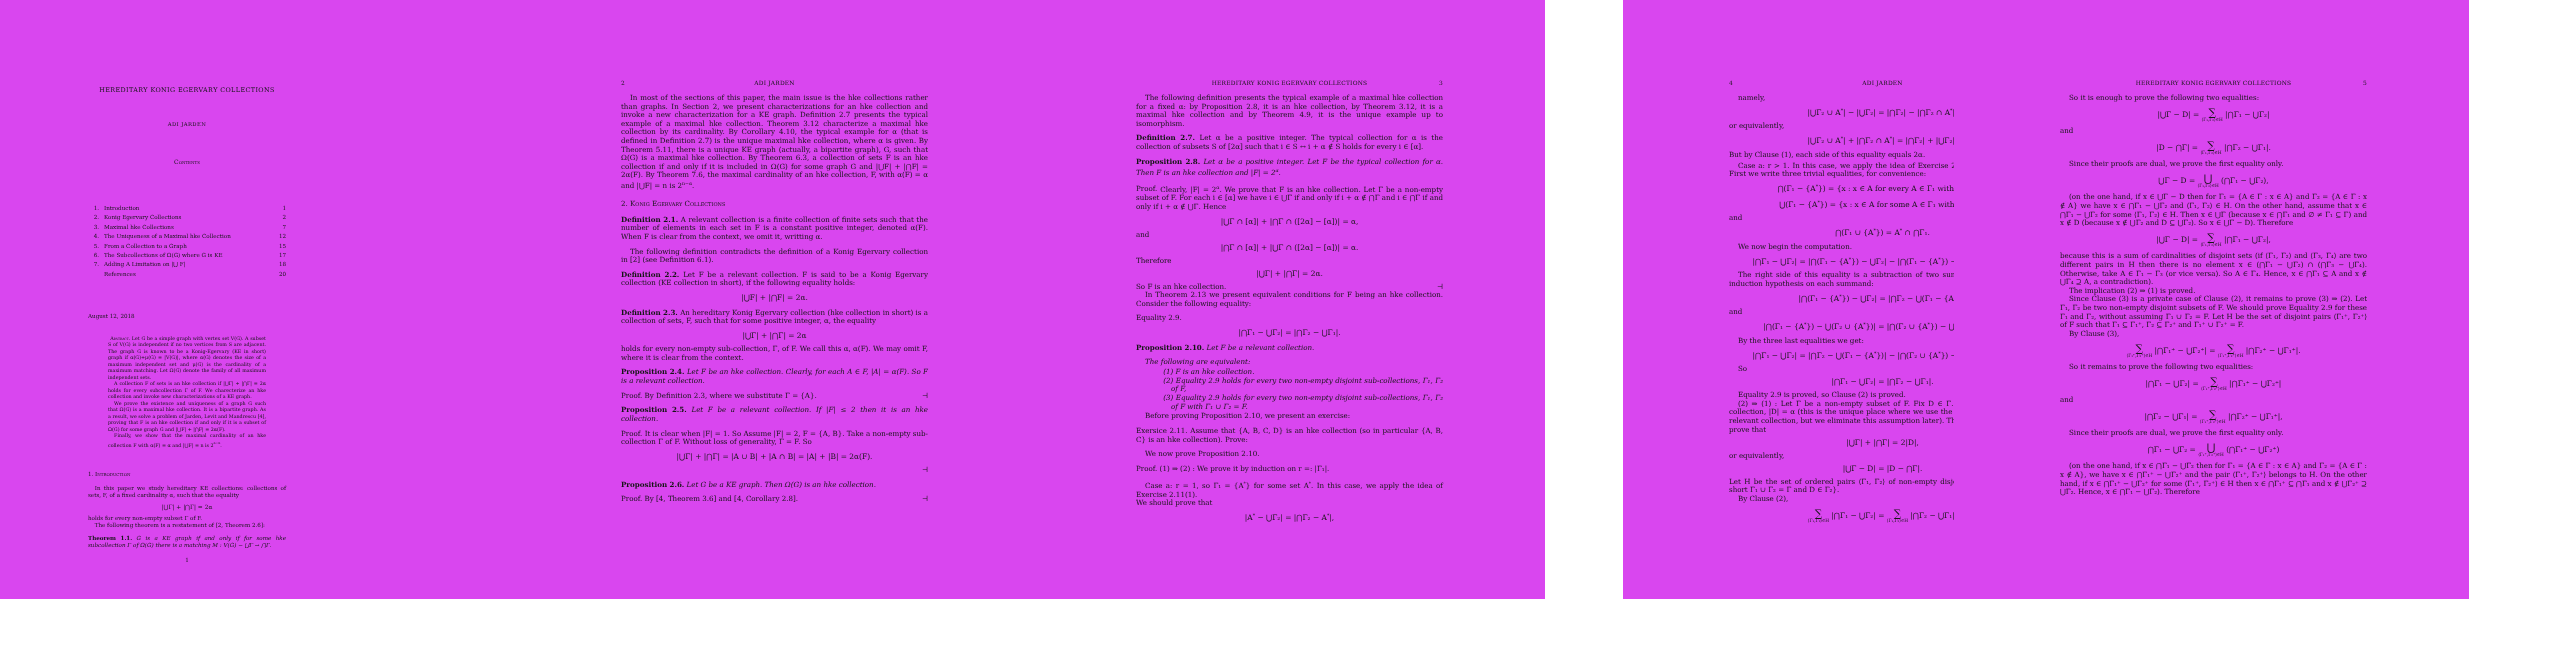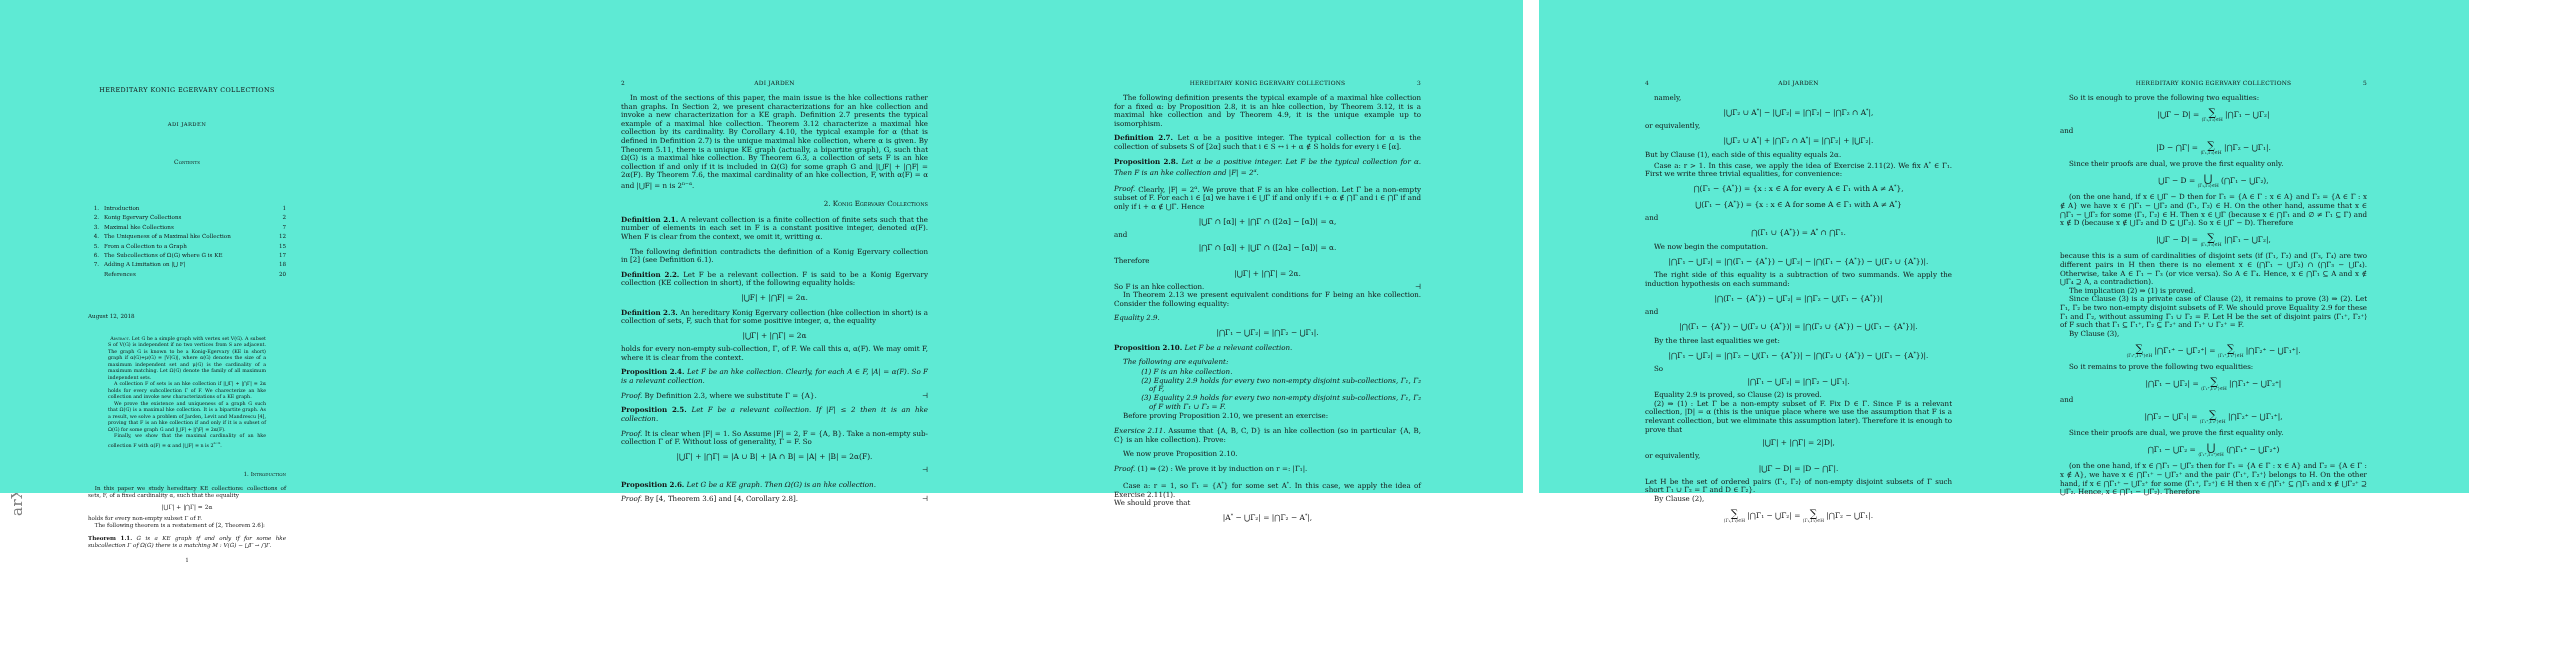--- a/index.html
+++ b/index.html
@@ -7,21 +7,21 @@
     width:2576px;height:667px;position:relative;overflow:hidden;
     background:#ffffff;color:#151515;
     font-family:"DejaVu Serif","Liberation Serif",serif;
   }
   .arxiv-stamp{
     position:absolute;left:2.2px;top:0;height:667px;width:29px;
     display:flex;align-items:center;justify-content:center;
     writing-mode:vertical-rl;transform:rotate(180deg);
     font-size:15px;letter-spacing:0.6px;white-space:nowrap;
   }
-  .page{position:absolute;top:0;height:493px;width:515px;background:#5eead4;}
+  .page{position:absolute;top:0;height:599px;width:515px;background:#d946ef;}
   .page .content{position:absolute;}
   
   .p-small .content{left:88px;width:198px;top:87px;font-size:5.6px;line-height:7px;}
   
   .p-large .content{left:106px;width:307px;top:94px;font-size:7.1px;line-height:8.6px;}
   .phead{position:absolute;top:80px;left:106px;width:307px;height:7.8px;
          font-size:5.9px;letter-spacing:0.2px;}
   .phead .hc{width:100%;text-align:center;}
   .phead .hl{position:absolute;left:0;top:0;}
   .phead .hr{position:absolute;right:0;top:0;}
@@ -31,28 +31,28 @@
   .toc{margin-bottom:34px;}
   .toc-row{display:flex;line-height:9.4px;}
   .toc-num{min-width:11px;text-align:right;margin-right:5px;}
   .toc-label{flex:1;}
   .toc-page{text-align:right;}
   .p1-date{margin-bottom:15.6px;}
   .abstract{margin:0 20px 22px 20px;font-size:4.8px;line-height:6.5px;text-align:justify;}
   .abstract p{margin:0;text-indent:6.1px;}
   .abstract p:first-child{text-indent:2.2px;}
   .ablbl{font-variant:small-caps;}
-  .sec{text-align:right;font-variant:small-caps;margin:9px 0 7.2px 0;}
+  .sec{text-align:left;font-variant:small-caps;margin:9px 0 7.2px 0;}
   .para{margin:0;text-align:justify;}
   .ind{text-indent:9px;}
   .p-small .ind{text-indent:6.7px;}
   .itbody{font-style:italic;}
   .env{margin:6.1px 0;text-align:justify;}
   .lbl{font-weight:bold;}
-  .lbl.itl{font-weight:normal;font-style:italic;}
+  .lbl.itl{font-weight:normal;}
   .eq{margin:4.4px 0;text-align:center;font-size:1.05em;}
   .nary{display:inline-flex;flex-direction:column;align-items:center;vertical-align:middle;}
   .nary .op{font-size:1.4em;line-height:1;}
   .nary .lim{font-size:.58em;line-height:1.1;margin-top:0.6px;letter-spacing:0;}
   .qed{float:right;}
   .endmark{text-align:right;margin:1.1px 0 3.3px 0;}
   .list{margin:1.1px 0 1.1px 19px;}
   .list p{margin:0;text-align:justify;padding-left:16px;text-indent:-7.8px;}
   .footnum{text-align:center;margin-top:7.8px;}
   sup{font-size:.65em;}
@@ -143,21 +143,21 @@
       <div class="env env-prop"><span class="lbl">Proposition 2.4.</span> <span class="itbody">Let F be an hke collection. Clearly, for each A ∈ F, |A| = α(F). So F is a relevant collection.</span></div>
       <div class="env env-proof"><span class="lbl itl">Proof.</span> <span class="rbody">By Definition 2.3, where we substitute Γ = {A}.</span><span class="qed">⊣</span></div>
       <div class="env env-prop"><span class="lbl">Proposition 2.5.</span> <span class="itbody">Let F be a relevant collection. If |F| ≤ 2 then it is an hke collection.</span></div>
       <div class="env env-proof"><span class="lbl itl">Proof.</span> <span class="rbody">It is clear when |F| = 1. So Assume |F| = 2, F = {A, B}. Take a non-empty sub-collection Γ of F. Without loss of generality, Γ = F. So</span></div>
       <div class="eq">|⋃Γ| + |⋂Γ| = |A ∪ B| + |A ∩ B| = |A| + |B| = 2α(F).</div>
       <div class="endmark">⊣</div>
       <div class="env env-prop"><span class="lbl">Proposition 2.6.</span> <span class="itbody">Let G be a KE graph. Then Ω(G) is an hke collection.</span></div>
       <div class="env env-proof"><span class="lbl itl">Proof.</span> <span class="rbody">By [4, Theorem 3.6] and [4, Corollary 2.8].</span><span class="qed">⊣</span></div>
     </div>
 </div>
-<div class="page p-large" style="left:1008px">
+<div class="page p-large" style="left:1030px">
   <div class="phead">
       <div class="hc">HEREDITARY KONIG EGERVARY COLLECTIONS</div>
       <div class="hr">3</div>
     </div>
   <div class="content">
       <div class="para ind">The following definition presents the typical example of a maximal hke collection for a fixed α: by Proposition 2.8, it is an hke collection, by Theorem 3.12, it is a maximal hke collection and by Theorem 4.9, it is the unique example up to isomorphism.</div>
       <div class="env env-def"><span class="lbl">Definition 2.7.</span> <span class="rbody">Let α be a positive integer. The typical collection for α is the collection of subsets S of [2α] such that i ∈ S ↔ i + α ∉ S holds for every i ∈ [α].</span></div>
       <div class="env env-prop"><span class="lbl">Proposition 2.8.</span> <span class="itbody">Let α be a positive integer. Let F be the typical collection for α. Then F is an hke collection and |F| = 2<sup>α</sup>.</span></div>
       <div class="env env-proof"><span class="lbl itl">Proof.</span> <span class="rbody">Clearly, |F| = 2<sup>α</sup>. We prove that F is an hke collection. Let Γ be a non-empty subset of F. For each i ∈ [α] we have i ∈ ⋃Γ if and only if i + α ∉ ⋂Γ and i ∈ ⋂Γ if and only if i + α ∉ ⋃Γ. Hence</span></div>
       <div class="eq">|⋃Γ ∩ [α]| + |⋂Γ ∩ ([2α] − [α])| = α,</div>
@@ -178,21 +178,21 @@
       </div>
       <div class="para ind">Before proving Proposition 2.10, we present an exercise:</div>
       <div class="env env-exercise"><span class="lbl itl">Exersice 2.11.</span> <span class="rbody">Assume that {A, B, C, D} is an hke collection (so in particular {A, B, C} is an hke collection). Prove:</span></div>
       <div class="para ind">We now prove Proposition 2.10.</div>
       <div class="env env-proof"><span class="lbl itl">Proof.</span> <span class="rbody">(1) ⇒ (2) : We prove it by induction on r =: |Γ₁|.</span></div>
       <div class="para ind">Case a: r = 1, so Γ₁ = {A<sup>*</sup>} for some set A<sup>*</sup>. In this case, we apply the idea of Exercise 2.11(1).</div>
       <div class="para">We should prove that</div>
       <div class="eq">|A<sup>*</sup> − ⋃Γ₂| = |⋂Γ₂ − A<sup>*</sup>|,</div>
     </div>
 </div>
-<div class="page p-large" style="left:1539px">
+<div class="page p-large" style="left:1623px">
   <div class="phead">
       <div class="hc">ADI JARDEN</div>
       <div class="hl">4</div>
     </div>
   <div class="content">
       <div class="para ind">namely,</div>
       <div class="eq">|⋃Γ₂ ∪ A<sup>*</sup>| − |⋃Γ₂| = |⋂Γ₂| − |⋂Γ₂ ∩ A<sup>*</sup>|,</div>
       <div class="para">or equivalently,</div>
       <div class="eq">|⋃Γ₂ ∪ A<sup>*</sup>| + |⋂Γ₂ ∩ A<sup>*</sup>| = |⋂Γ₂| + |⋃Γ₂|.</div>
       <div class="para">But by Clause (1), each side of this equality equals 2α.</div>

